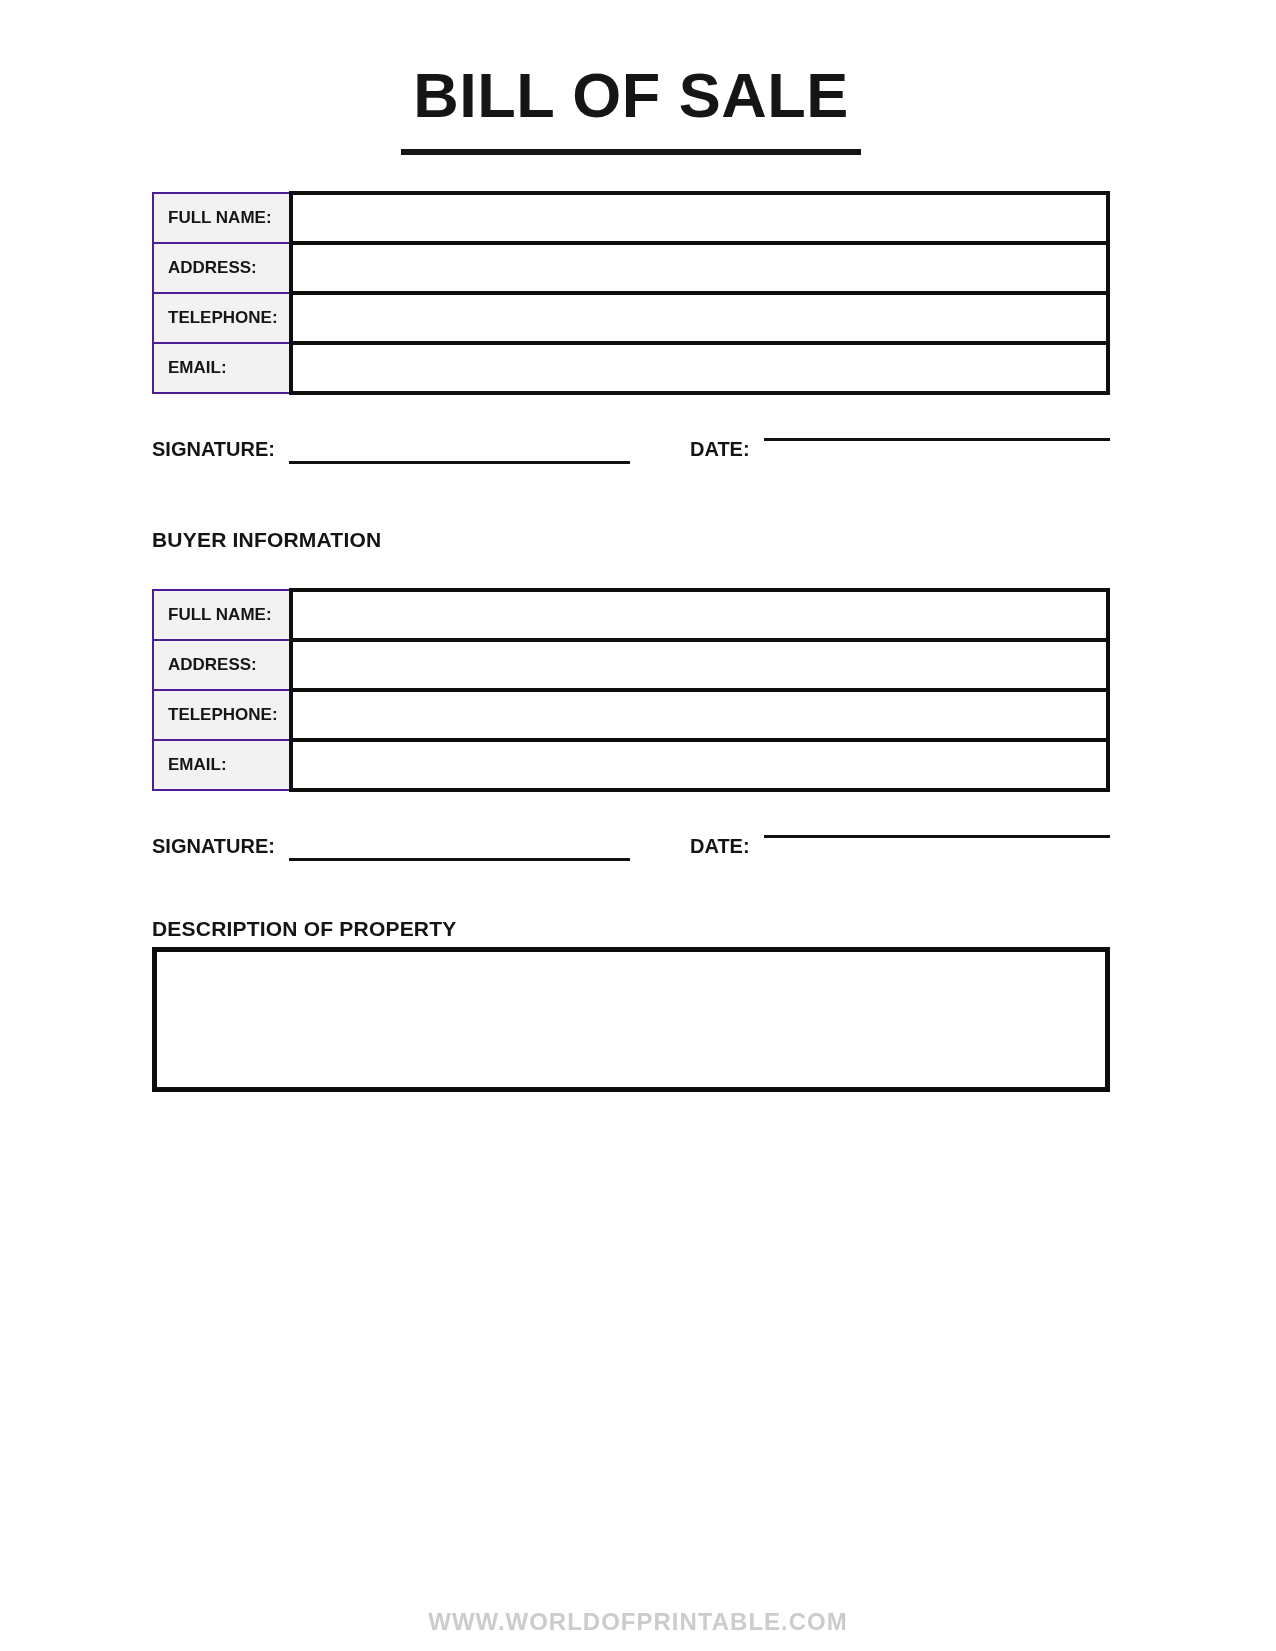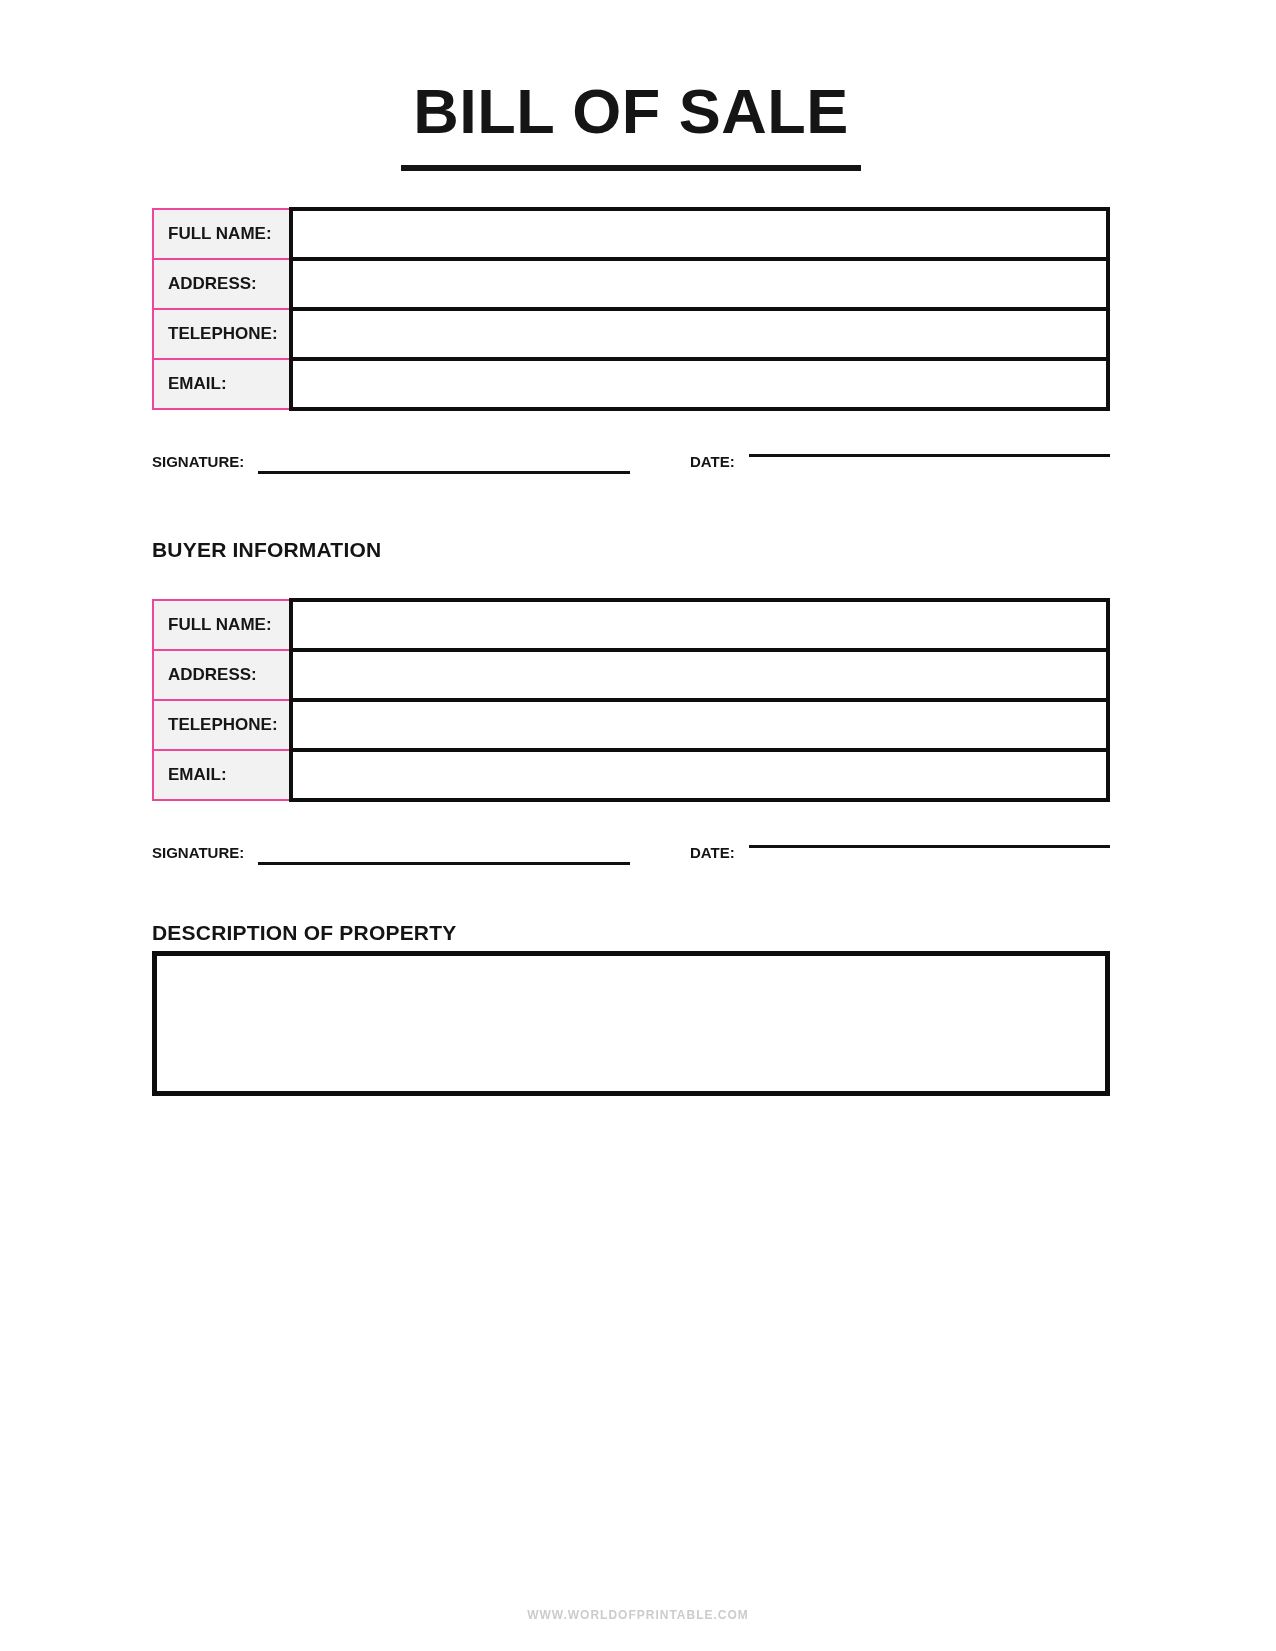--- a/index.html
+++ b/index.html
@@ -6,21 +6,21 @@
   .page {
     position: relative;
     width: 1276px;
     height: 1651px;
     background: #ffffff;
     font-family: "Liberation Sans", sans-serif;
     color: #111111;
     overflow: hidden;
   }
   .content {
-    padding: 80px 166px 0 152px; 
+    padding: 64px 166px 0 152px; 
   }
   .doc-title {
     font-size: 63px;
     font-weight: 800;
     text-align: center;
     line-height: 1;
     letter-spacing: 0.5px;
     color: #151515;
     white-space: nowrap;
   }
@@ -44,37 +44,37 @@
   table.info-table {
     margin-top: 36px;
     width: 100%;
     border-collapse: collapse;
     table-layout: fixed;
   }
   table.info-table tr { height: 50px; }
   td.cell-label {
     width: 117px;
     background: #f2f2f2;
-    border: 2px solid #ec4899;
+    border: 2px solid #4c1d95;
     font-size: 17px;
     font-weight: 700;
     padding: 0 4px 0 14px;
     color: #161616;
     white-space: nowrap;
   }
   td.cell-value {
     border: 4px solid #0e0e0e;
     background: #ffffff;
   }
 
   .sig-row {
     margin-top: 42px;
     display: flex;
     align-items: flex-end;
-    font-size: 15px;
+    font-size: 20px;
     font-weight: 700;
     color: #141414;
   }
   .sig-left  { display: flex; align-items: flex-end; width: 478px; }
   .sig-right { display: flex; align-items: flex-start; flex: 1; margin-left: 60px; }
   .sig-label { white-space: nowrap; line-height: 1.2; }
   .write-line {
     flex: 1;
     margin-left: 14px;
     margin-bottom: -3px;
@@ -98,21 +98,21 @@
     letter-spacing: 0px;
     width: 100%;
   }
 
   .footer-url {
     position: absolute;
     left: 0;
     right: 0;
     top: 1608px;
     text-align: center;
-    font-size: 12px;
+    font-size: 24px;
     font-weight: 700;
     letter-spacing: 1px;
     color: #cccccc;
   }
 </style>
 </head>
 <body>
 
 <div class="page">
   <div class="content">

